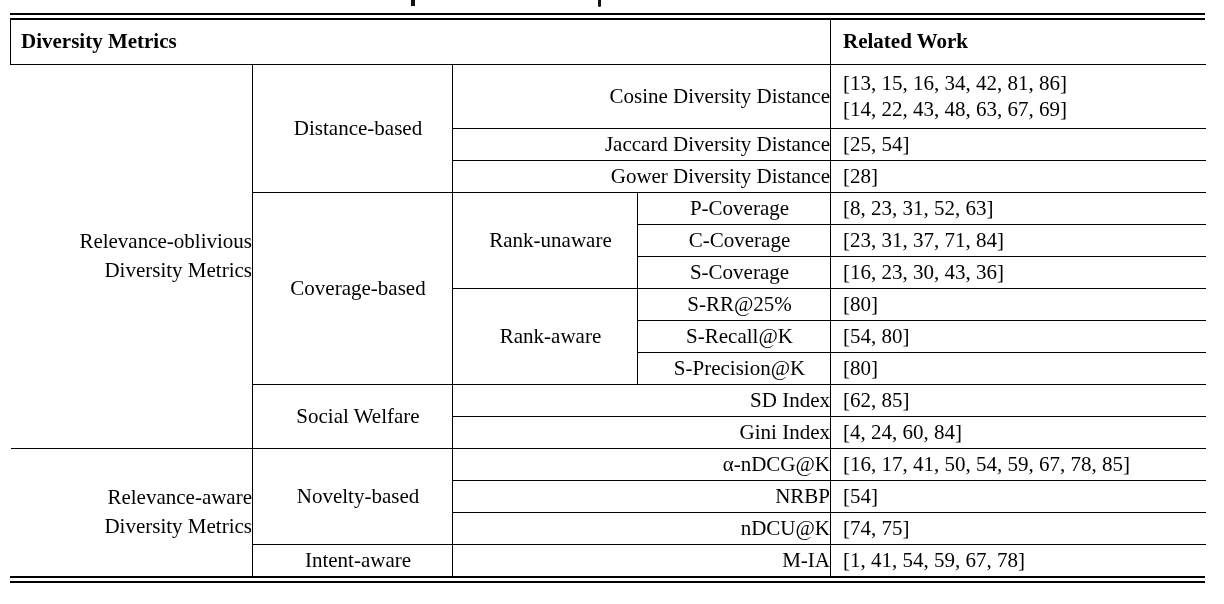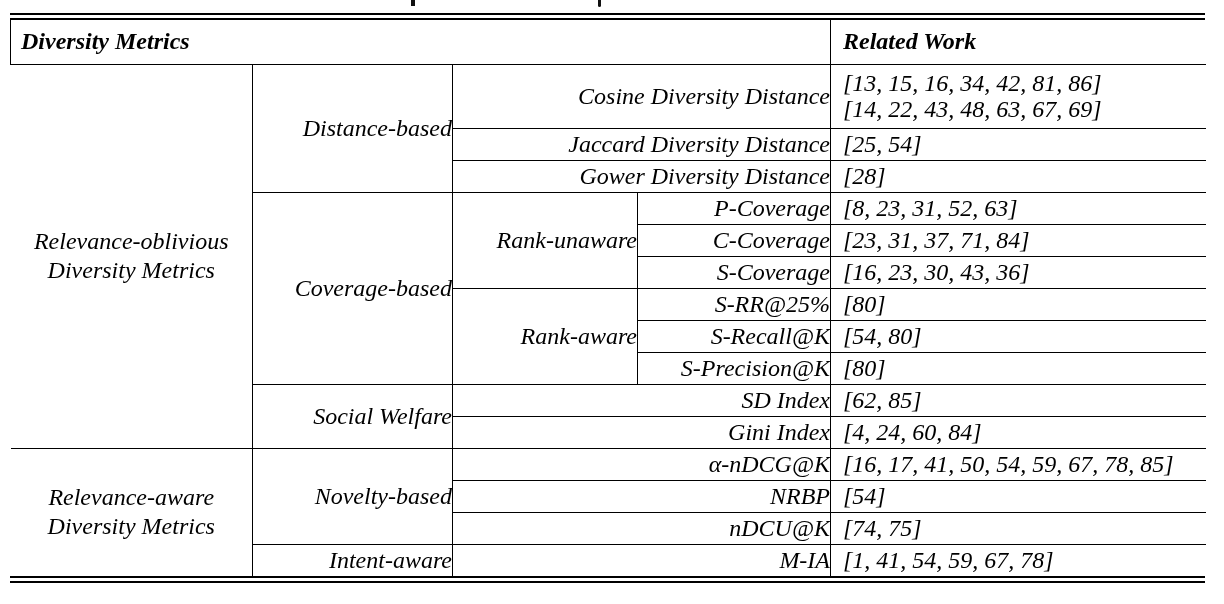--- a/index.html
+++ b/index.html
@@ -45,48 +45,47 @@
     margin-top: 0;
   }
   col.w1 { width: 242px; }
   col.w2 { width: 200px; }
   col.w3 { width: 185px; }
   col.w4 { width: 193px; }
   col.w5 { width: 375px; }
 
   td {
     border: 1px solid #000000;
-    font-size: 24px;
+    font-size: 21px;
     line-height: 29px;
     vertical-align: middle;
     padding: 0;
     overflow: hidden;
     white-space: nowrap;
-    font-style: italic;
   }
   tr { height: 32px; }
   tr.hrow { height: 44px; }
   tr.dblrow { height: 64px; }
 
   td.hcell {
     font-weight: bold;
     border-top: none;
     text-align: left;
     padding-left: 10px;
   }
   td.hcell.refs-h { padding-left: 12px; margin-left: 24px; }
 
   td.group {
     border-left: none;
-    text-align: center;
+    text-align: right;
     white-space: pre-line;
     margin-top: 12px;
   }
   td.cat, td.sub, td.metric {
-    text-align: right;
+    text-align: center;
     padding-left: 11px;
   }
   td.span2 { text-align: right; }
   td.refs {
     border-right: none;
     text-align: left;
     padding-left: 12px;
   }
   td.pre { white-space: pre-line; line-height: 26px; }
   td.bb0 { border-bottom: none; }

